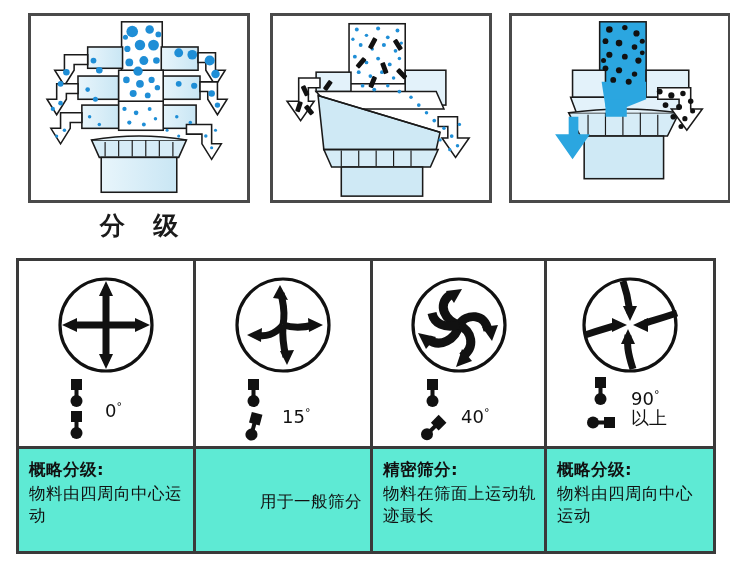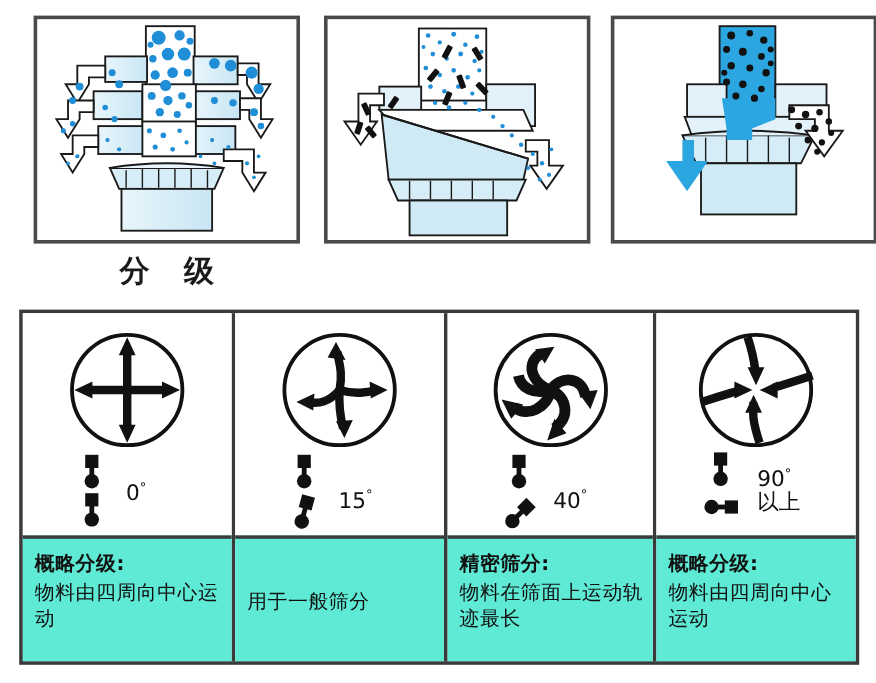--- a/index.html
+++ b/index.html
@@ -81,21 +81,21 @@
     color:#111;
   }
   .desc-title{
     font-size:16.5px;font-weight:bold;
     margin-bottom:2px;letter-spacing:0.5px;
   }
   .desc-body{
     font-size:16.5px;line-height:1.32;letter-spacing:0.5px;
   }
   .desc-center{
-    display:flex;align-items:center;justify-content:flex-start;
+    display:flex;align-items:center;justify-content:flex-end;
     height:100%;text-align:center;
   }
   .desc-center .desc-body{font-size:16.5px;}
 </style>
 </head>
 <body>
 
 <div class="app">
 
   <div class="top-row">

